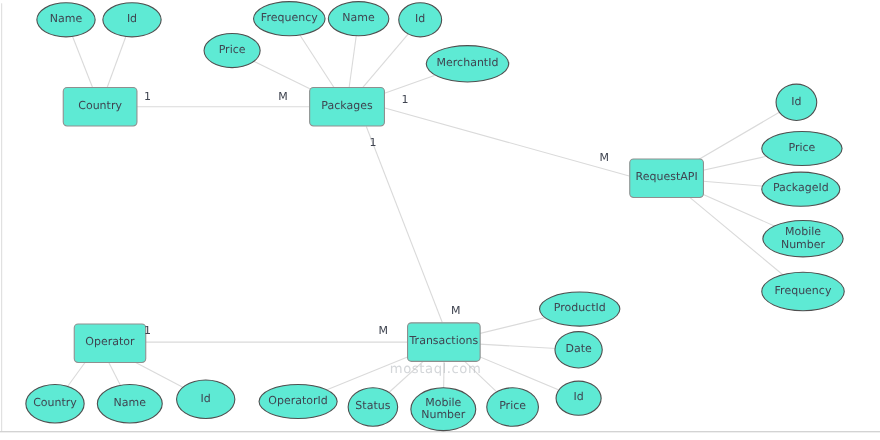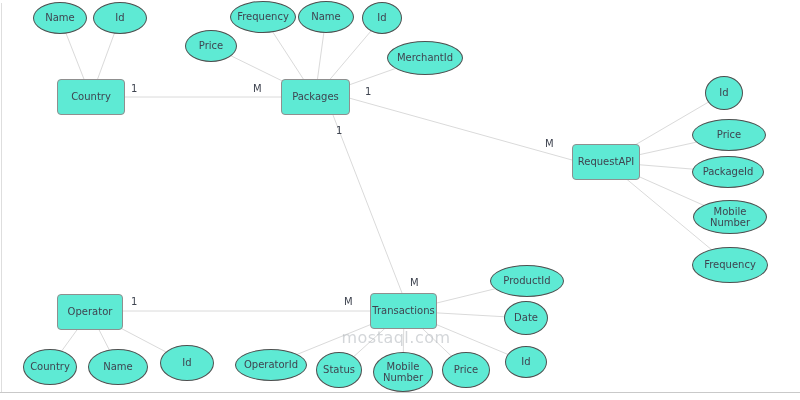--- a/index.html
+++ b/index.html
@@ -39,21 +39,21 @@
 
   #watermark {
     position: absolute; left: 328px; top: 332px; width: 136px;
     z-index: 3; text-align: center; pointer-events: none;
   }
   #watermark .wm-ar {
     font-size: 31px; font-weight: bold; line-height: 1.15;
     color: rgba(165, 170, 178, 0.55);
   }
   #watermark .wm-domain {
-    font-size: 16px; letter-spacing: 0.5px; margin-top: -4px;
+    font-size: 12px; letter-spacing: 0.5px; margin-top: -4px;
     color: rgba(175, 180, 186, 0.55);
     text-align: center;
   }
 </style>
 </head>
 <body>
 
 <div id="canvas">
 
   <div id="edge-left" class="edge"></div>
@@ -100,21 +100,21 @@
 
   <div class="node node-rect" style="left:57px;top:79px;width:68px;height:36px">
     <span>Country</span>
   </div>
   <div class="node node-rect" style="left:281px;top:79px;width:69px;height:36px">
     <span>Packages</span>
   </div>
   <div class="node node-rect" style="left:572px;top:144px;width:68px;height:36px">
     <span>RequestAPI</span>
   </div>
-  <div class="node node-rect" style="left:57px;top:294px;width:66px;height:36px">
+  <div class="node node-rect" style="left:67px;top:294px;width:66px;height:36px">
     <span>Operator</span>
   </div>
   <div class="node node-rect" style="left:370px;top:293px;width:67px;height:36px">
     <span>Transactions</span>
   </div>
 
   <div class="node node-ellipse" style="left:33px;top:2px;width:54px;height:32px">
     <span>Name</span>
   </div>
   <div class="node node-ellipse" style="left:93px;top:2px;width:54px;height:32px">

